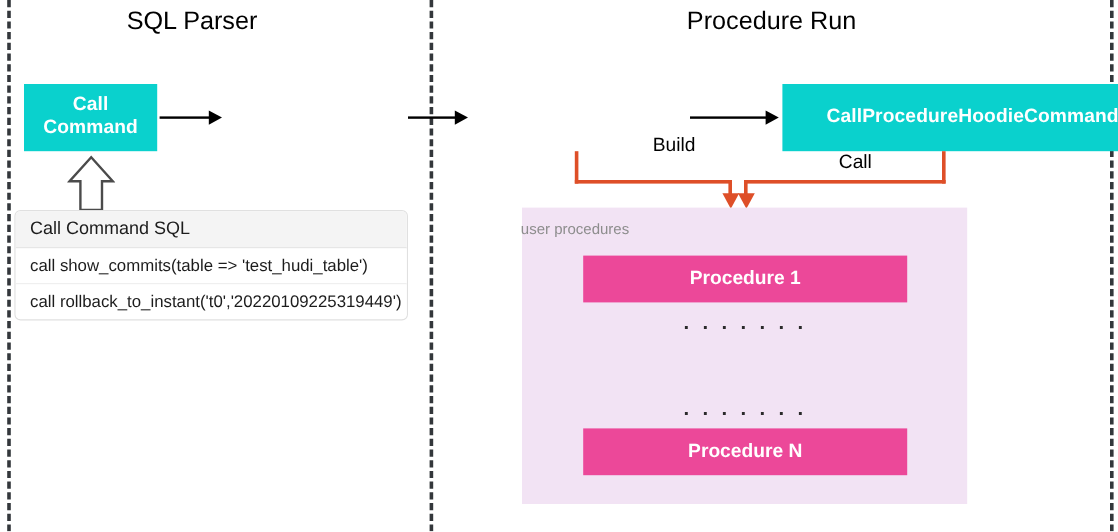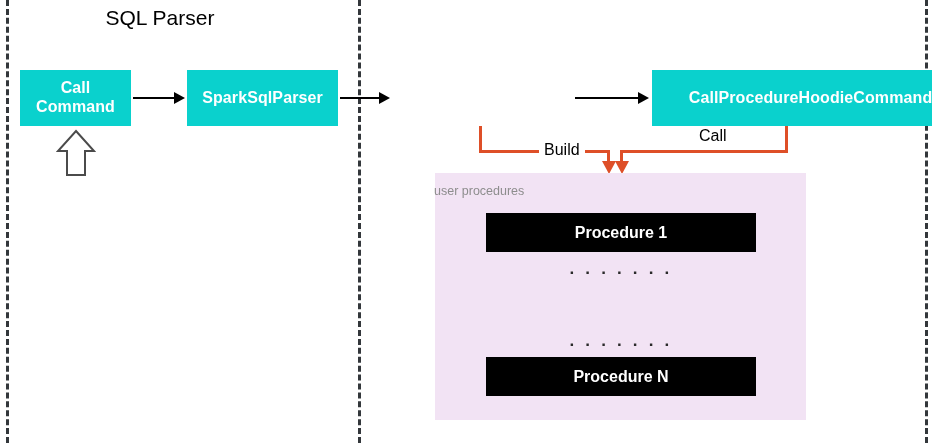--- a/index.html
+++ b/index.html
@@ -128,21 +128,21 @@
     background: #f2e3f4;
   }
   .proc-panel-label {
     position: absolute;
     font-size: 12.5px;
     color: #8d8d8d;
     white-space: nowrap;
   }
   .proc-box {
     position: absolute;
-    background: #000000;
+    background: #ec4899;
     color: #ffffff;
     font-weight: bold;
     font-size: 16px;
     display: flex;
     align-items: center;
     justify-content: center;
     box-sizing: border-box;
   }
   .dots {
     position: absolute;
@@ -157,58 +157,61 @@
 </head>
 <body>
 
 <div id="canvas">
 
   <div class="vsep" style="left:6px;"></div>
   <div class="vsep" style="left:358px;"></div>
   <div class="vsep" style="left:925px;"></div>
 
   <div class="section-title" style="left:6px; top:6px; width:308px;">SQL Parser</div>
+  <div class="section-title" style="left:361px; top:6px; width:564px;">Procedure Run</div>
 
   <div class="teal-box two-line" style="left:20px; top:70px; width:111px; height:56px;">
     <div style="display:flex;flex-direction:column;align-items:center;">
       <span>Call</span>
       <span>Command</span>
     </div>
   </div>
 
   <div class="arrow-h" style="left:133px; top:97px; width:42px;"></div>
   <div class="arrow-head-r" style="left:174px; top:91.5px;"></div>
 
-  <div class="teal-box" style="left:187px; top:70px; width:151px; height:56px;">
-    <span>SparkSqlParser</span>
-  </div>
 
   <div class="arrow-h" style="left:340px; top:97px; width:40px;"></div>
   <div class="arrow-head-r" style="left:379px; top:91.5px;"></div>
 
   <div class="hollow-arrow" style="left:56px; top:129px; width:40px; height:48px;">
     <svg width="40" height="48" viewBox="0 0 40 48">
       <polygon points="20,2 38,22 29,22 29,46 11,46 11,22 2,22" fill="#ffffff" stroke="#4b4b4b" stroke-width="2" stroke-linejoin="miter"></polygon>
     </svg>
   </div>
 
+  <div class="sql-card" style="left:12px; top:175px; width:328px;">
+    <div class="sql-head">Call Command SQL</div>
+    <div class="sql-row">call show_commits(table =&gt; 'test_hudi_table')</div>
+    <div class="sql-row">call rollback_to_instant('t0','20220109225319449')</div>
+  </div>
 
 
   <div class="arrow-h" style="left:575px; top:97px; width:64px;"></div>
   <div class="arrow-head-r" style="left:638px; top:91.5px;"></div>
 
   <div class="teal-box" style="left:652px; top:70px; width:317px; height:56px;">
     <span>CallProcedureHoodieCommand</span>
   </div>
 
   <div class="orange-line" style="left:479px; top:126px; width:3px; height:27px;"></div>
   <div class="orange-line" style="left:479px; top:150px; width:131px; height:3px;"></div>
   <div class="orange-line" style="left:607px; top:150px; width:3px; height:14px;"></div>
   <div class="orange-head-d" style="left:601.5px; top:161px;"></div>
-  <div class="edge-label" style="left:539px; top:141px;">Build</div>
+  <div class="edge-label" style="left:539px; top:113px;">Build</div>
 
   <div class="orange-line" style="left:785px; top:126px; width:3px; height:27px;"></div>
   <div class="orange-line" style="left:620px; top:150px; width:168px; height:3px;"></div>
   <div class="orange-line" style="left:620px; top:150px; width:3px; height:14px;"></div>
   <div class="orange-head-d" style="left:614.5px; top:161px;"></div>
   <div class="edge-label" style="left:694px; top:127px;">Call</div>
 
   <div class="proc-panel" style="left:435px; top:173px; width:371px; height:247px;"></div>
 
   <div class="proc-panel-label" style="left:434px; top:184px;">user procedures</div>

